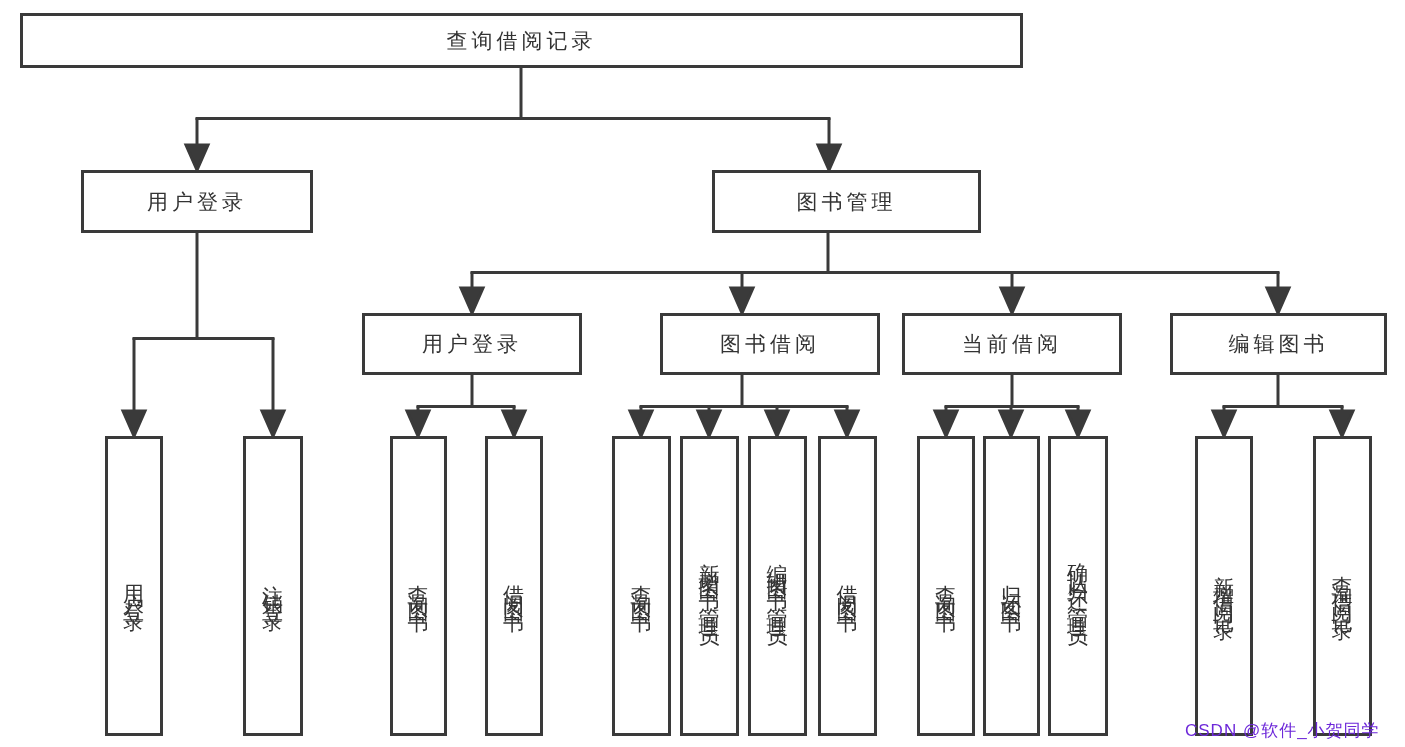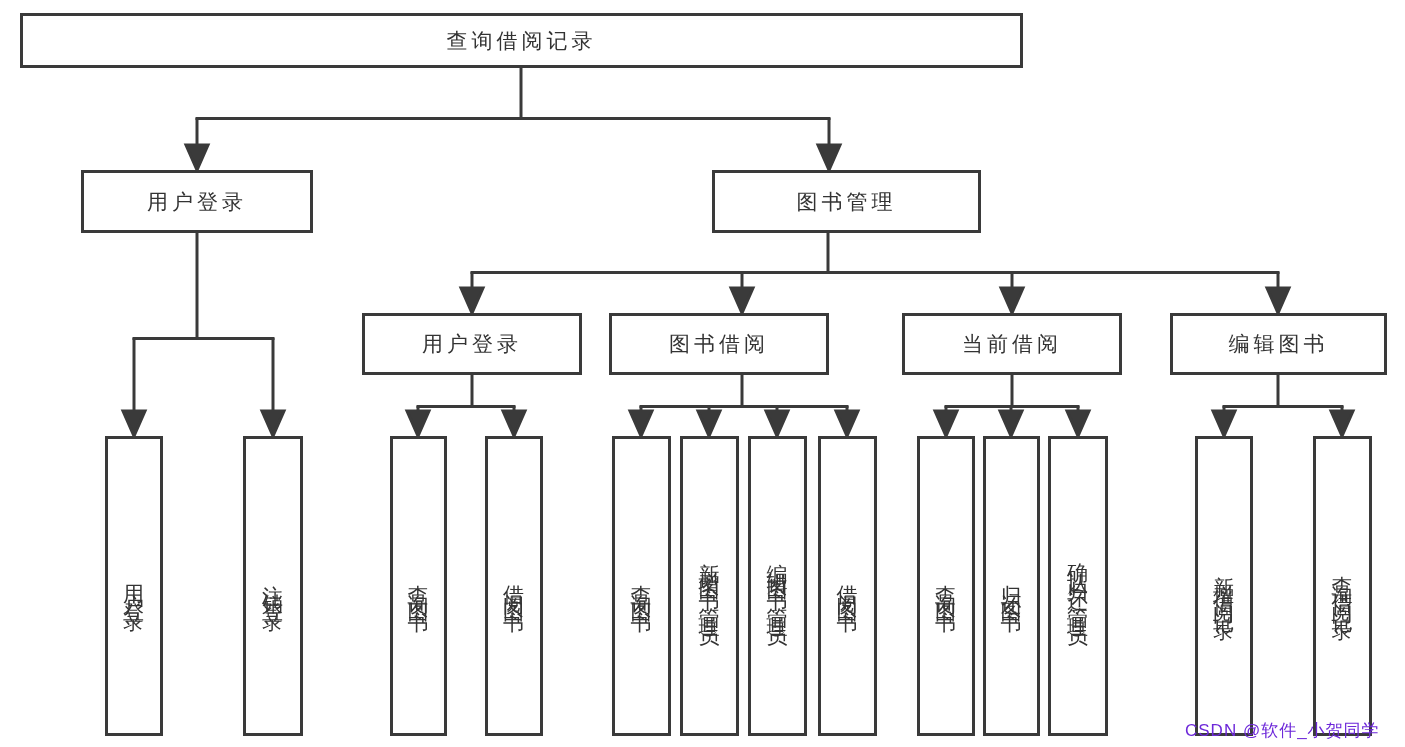--- a/index.html
+++ b/index.html
@@ -90,21 +90,21 @@
       <polygon points="1331,411 1353,411 1342,436"></polygon>
     </g>
   </svg>
 
   <div class="node" style="left:20px;top:13px;width:1003px;height:55px">查询借阅记录</div>
 
   <div class="node" style="left:81px;top:170px;width:232px;height:63px">用户登录</div>
   <div class="node" style="left:712px;top:170px;width:269px;height:63px">图书管理</div>
 
   <div class="node" style="left:362px;top:313px;width:220px;height:62px">用户登录</div>
-  <div class="node" style="left:609px;top:313px;width:220px;height:62px">图书借阅</div>
+  <div class="node" style="left:660px;top:313px;width:220px;height:62px">图书借阅</div>
   <div class="node" style="left:902px;top:313px;width:220px;height:62px">当前借阅</div>
   <div class="node" style="left:1170px;top:313px;width:217px;height:62px">编辑图书</div>
 
   <div class="node v" style="left:105px;top:436px;width:58px;height:300px">用户登录</div>
   <div class="node v" style="left:243px;top:436px;width:60px;height:300px">注销登录</div>
 
   <div class="node v" style="left:390px;top:436px;width:57px;height:300px">查询图书</div>
   <div class="node v" style="left:485px;top:436px;width:58px;height:300px">借阅图书</div>
 
   <div class="node v" style="left:612px;top:436px;width:59px;height:300px">查询图书</div>

